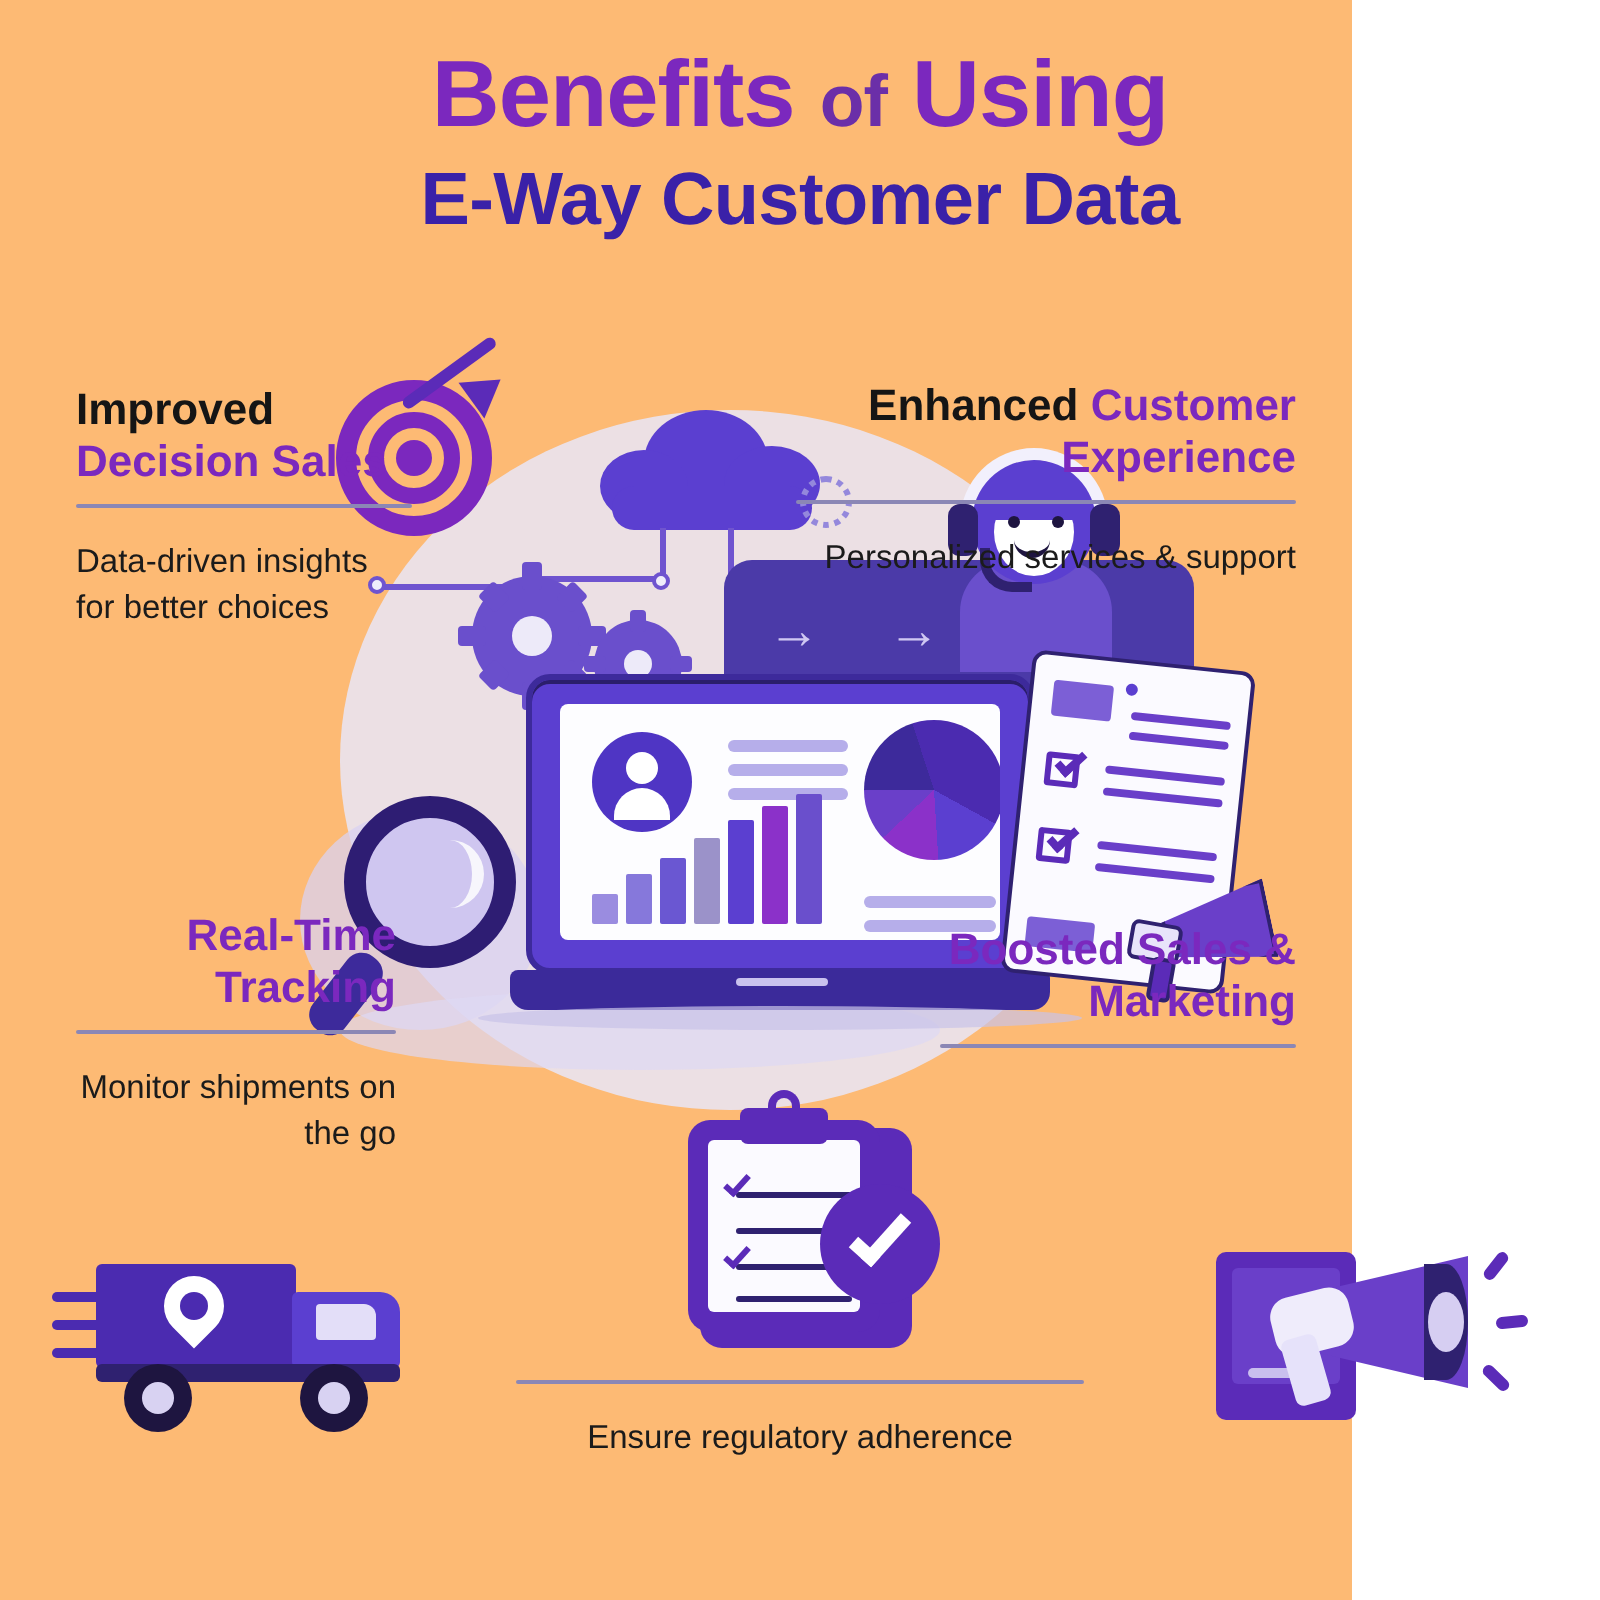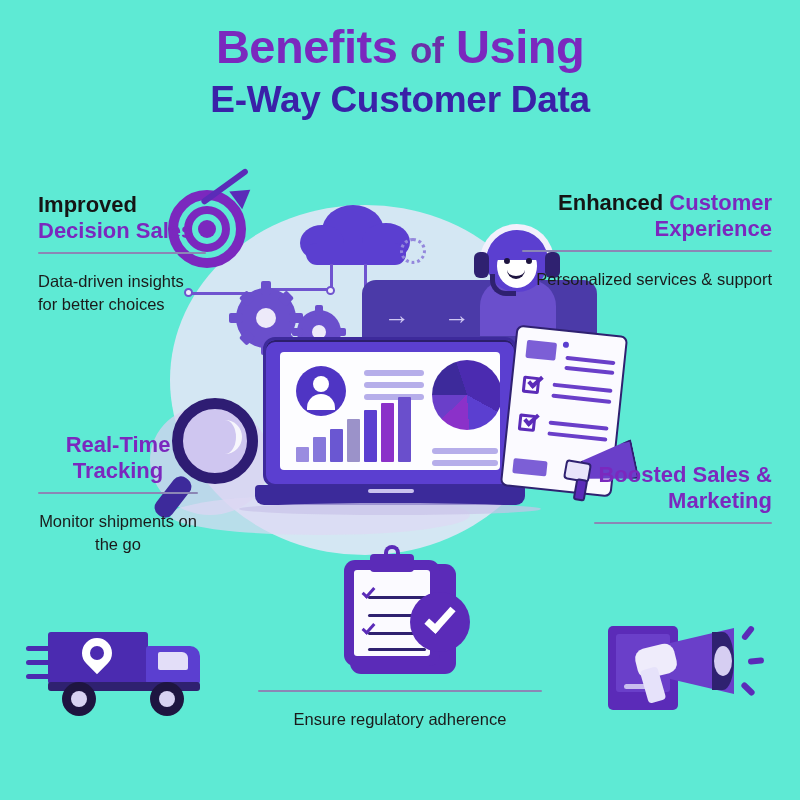--- a/index.html
+++ b/index.html
@@ -3,21 +3,21 @@
 <meta charset="utf-8">
 <style>
   * { box-sizing: border-box; margin: 0; padding: 0; }
   body {
     width: 800px; height: 800px;
     background: #ffffff;
     font-family: "Liberation Sans", sans-serif;
     overflow: hidden;
     position: relative;
   }
-  #canvas { position: relative; width: 800px; height: 800px; background:#5eead4;text-decoration:underline; }
+  #canvas { position: relative; width: 676px; height: 800px; background:#fdba74;text-decoration:underline; }
 
   
   .title-block { position:absolute; top:22px; left:0; width:800px; text-align:center; }
   .title-line1 { font-size:47px; font-weight:bold; letter-spacing:-0.5px; line-height:1.08; }
   .title-line2 { font-size:37px; font-weight:bold; letter-spacing:-0.3px; line-height:1.15; margin-top:6px;}
   .t-a { color:#7B28BE; }
   .t-b { color:#6B2FA8; font-size:0.78em; }
   .t-c { color:#7B28BE; }
   .t-d { color:#3A21A8; }
 
@@ -41,21 +41,21 @@
   
   .label { position:absolute; }
   .label .head { font-size:22px; font-weight:bold; line-height:1.16; }
   .label .head .dark { color:#151515; }
   .label .head .pur  { color:#7B28BE; }
   .label .rule { height:2px; background:#8B87B5; margin:9px 0 9px 0; border-radius:1px; }
   .label .sub { font-size:16.5px; color:#1b1b1b; line-height:1.38;margin-top:16px; }
 
   .lbl-decision { left:38px; top:192px; width:168px; text-align:left; }
   .lbl-customer { right:28px; top:190px; width:250px; text-align:right; }
-  .lbl-tracking { left:38px; top:432px; width:160px; text-align:center; }
+  .lbl-tracking { left:38px; top:455px; width:160px; text-align:right; }
   .lbl-sales    { right:28px; top:462px; width:178px; text-align:right; }
   .lbl-compliance { left:0; top:682px; width:800px; text-align:center; }
   .lbl-compliance .head { font-size:24px; color:#5B2BB8; }
   .lbl-compliance .rule { width:284px; margin:8px auto 9px auto; }
   .lbl-compliance .sub { font-size:16.5px; }
 
   
   .laptop { position:absolute; left:255px; top:337px; width:270px; height:185px; }
   .lid {
     position:absolute; left:8px; top:0; width:254px; height:150px;

